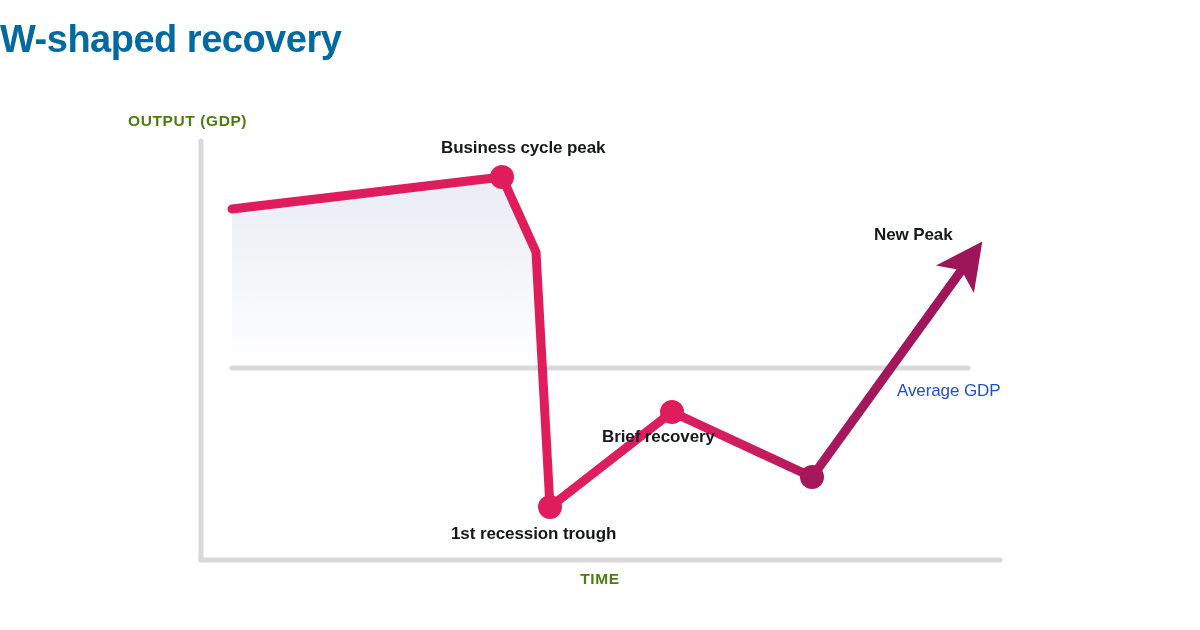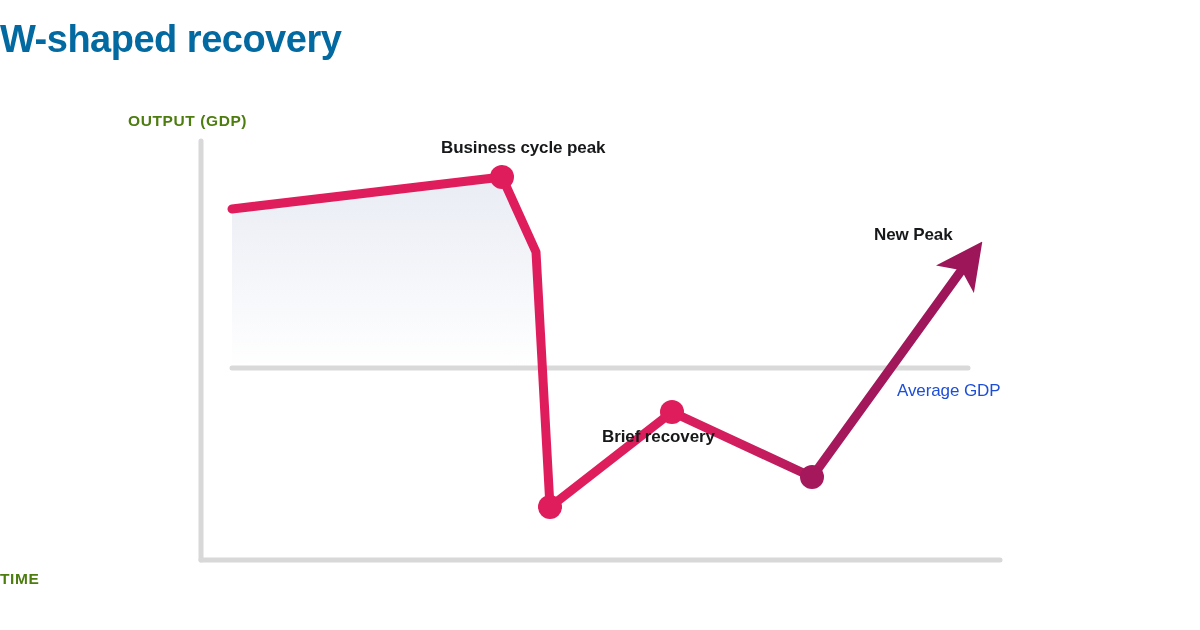--- a/index.html
+++ b/index.html
@@ -36,21 +36,21 @@
   
   .axis-title {
     position: absolute;
     font-size: 15.5px;
     font-weight: bold;
     letter-spacing: 0.6px;
     color: #4d7c0f;
     white-space: nowrap;
   }
   .axis-title.y-axis-title { left: 128px; top: 112px; }
-  .axis-title.x-axis-title { left: 0; top: 570px; width: 1200px; }
+  .axis-title.x-axis-title { left: 0; top: 570px; width: 1200px; text-align: center; }
 
   
   .plot-wrap {
     position: absolute;
     left: 0; top: 0;
     width: 1200px;
     height: 630px;
   }
   .plot-svg { display: block; }
 
@@ -119,20 +119,21 @@
 
       <circle cx="502" cy="177" r="12" fill="#e01d5c"></circle>
       <circle cx="550" cy="507" r="12" fill="#e01d5c"></circle>
       <circle cx="672" cy="412" r="12" fill="#e01d5c"></circle>
       <circle cx="812" cy="477" r="12" fill="#a5185c"></circle>
     </svg>
   </div>
 
   <div class="point-label lbl-peak">Business cycle peak</div>
 
+  <div class="point-label lbl-trough1">1st recession trough</div>
 
   <div class="point-label lbl-recovery">Brief recovery</div>
 
 
   <div class="point-label lbl-newpeak">New Peak</div>
 
   <div class="baseline-label lbl-average">Average GDP</div>
 
   <div class="axis-title x-axis-title">TIME</div>
 

